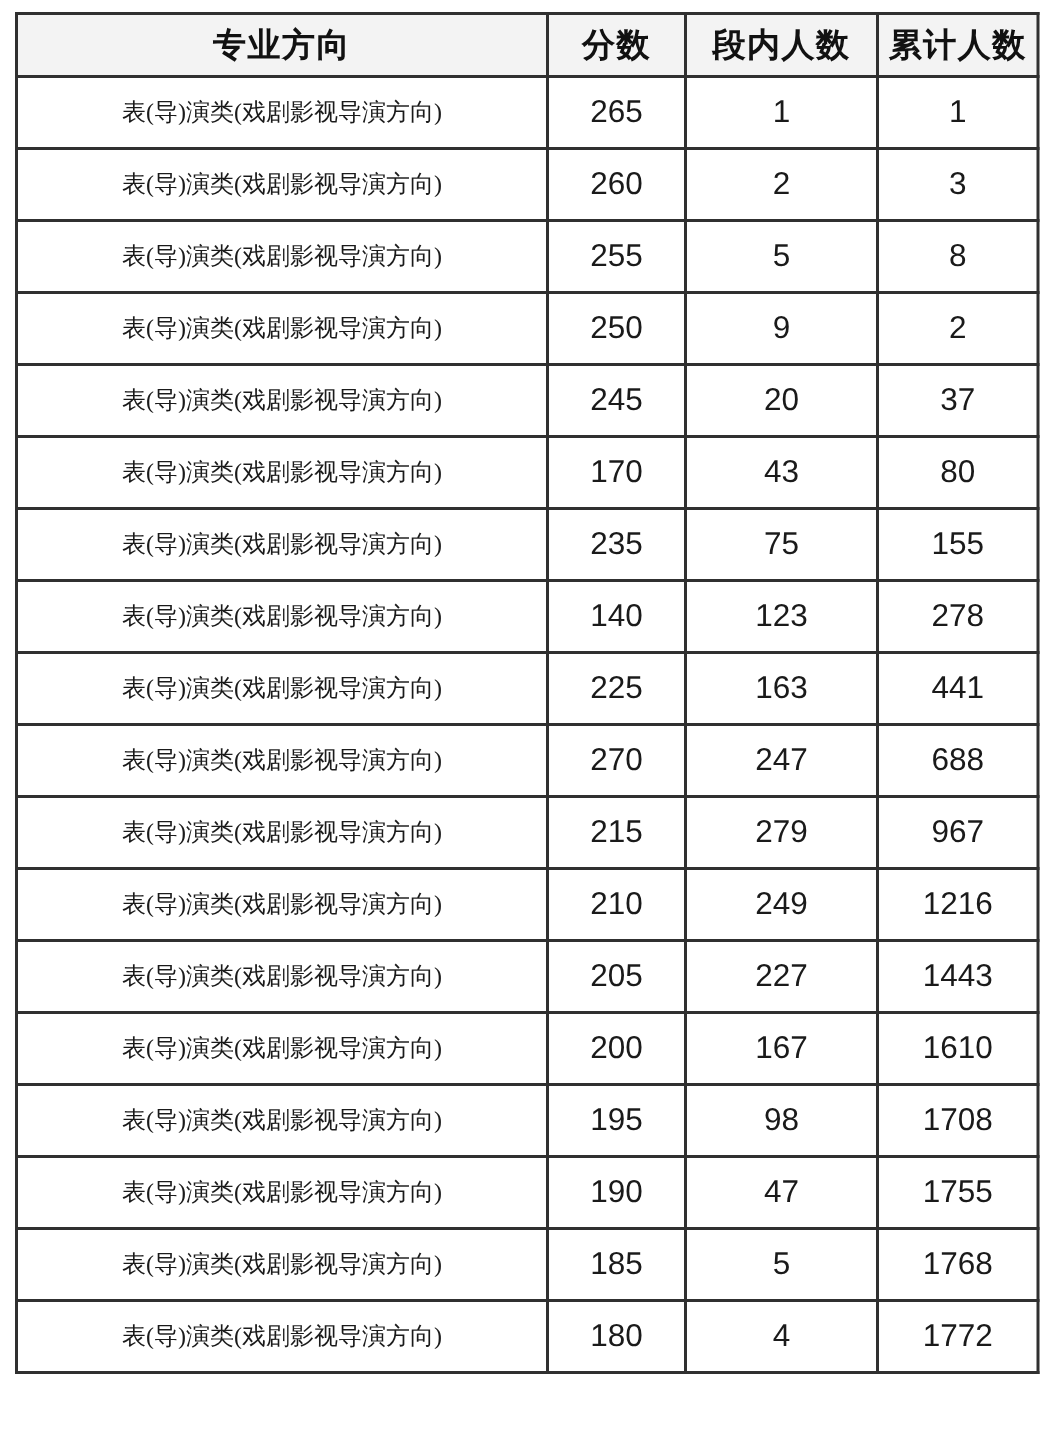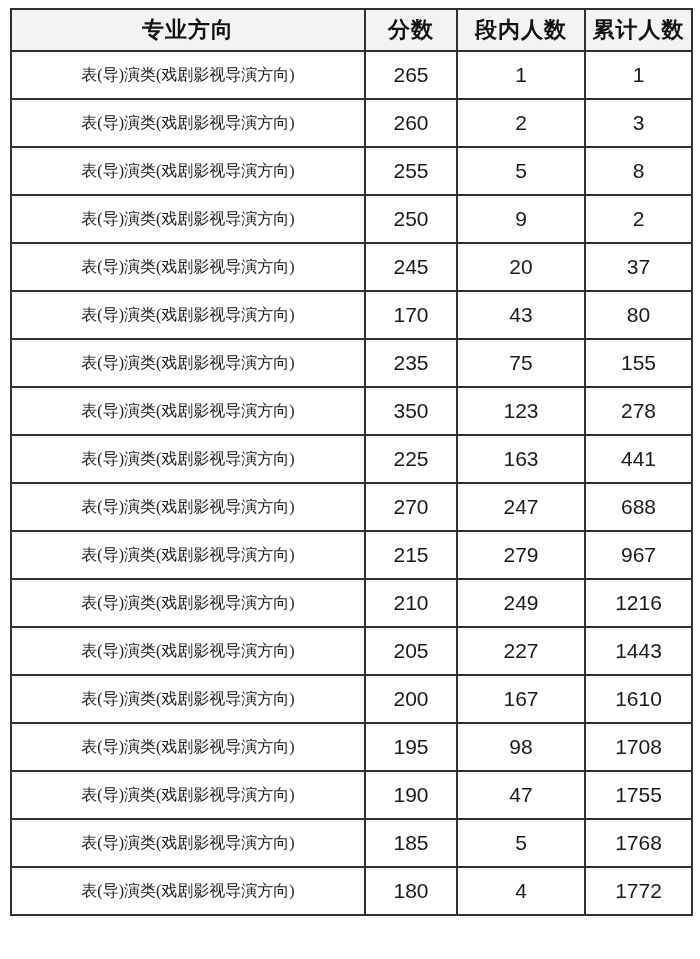--- a/index.html
+++ b/index.html
@@ -115,21 +115,21 @@
           <td>80</td>
         </tr>
         <tr>
           <td class="col-major">表(导)演类(戏剧影视导演方向)</td>
           <td>235</td>
           <td>75</td>
           <td>155</td>
         </tr>
         <tr>
           <td class="col-major">表(导)演类(戏剧影视导演方向)</td>
-          <td>350</td>
+          <td>140</td>
           <td>123</td>
           <td>278</td>
         </tr>
         <tr>
           <td class="col-major">表(导)演类(戏剧影视导演方向)</td>
           <td>225</td>
           <td>163</td>
           <td>441</td>
         </tr>
         <tr>

